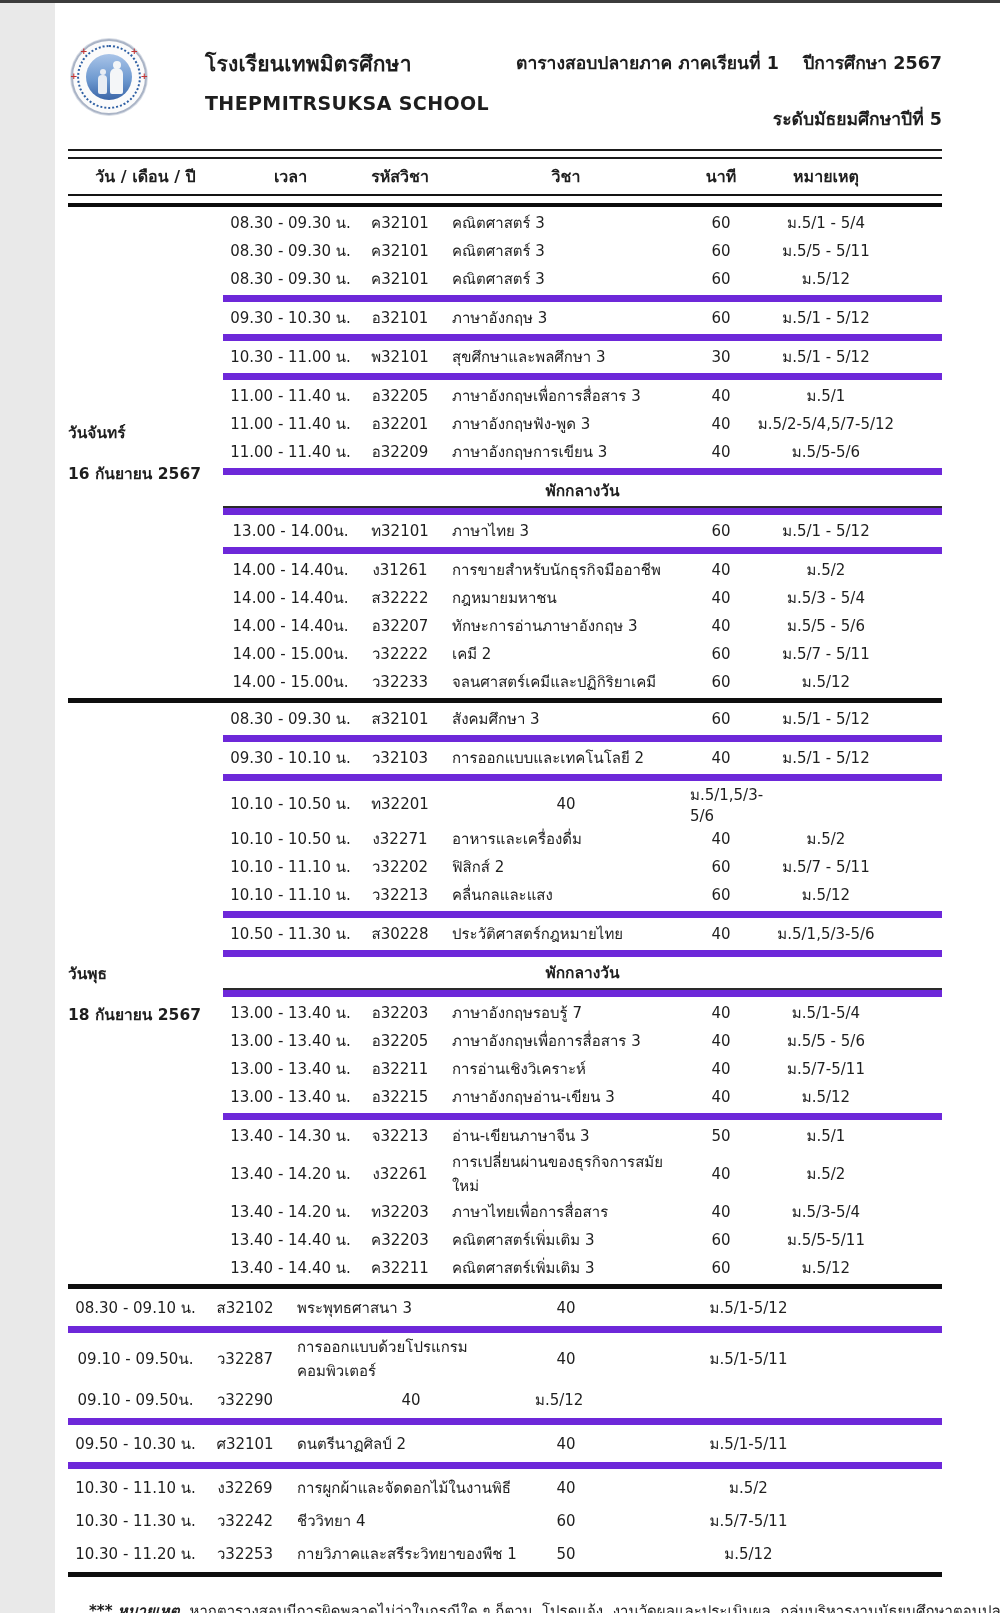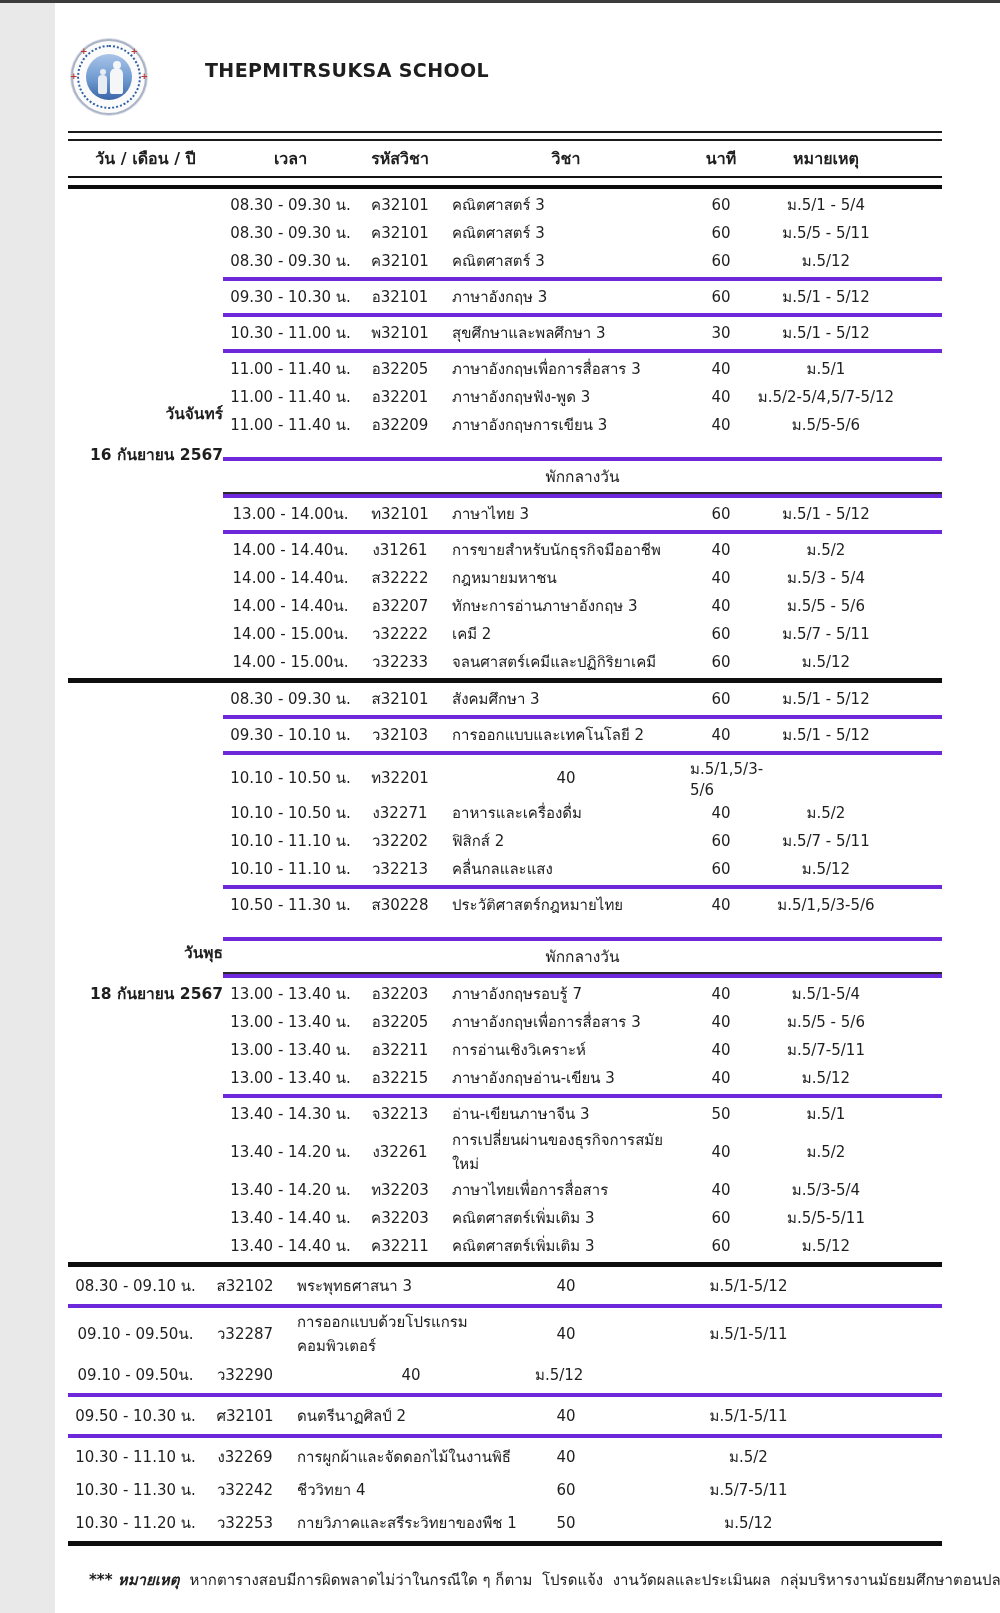--- a/index.html
+++ b/index.html
@@ -40,25 +40,25 @@
 
   
   .exam-table{margin:0 58px 0 13px;}
   .rule-a{height:6px;border-top:2px solid #1b1b1b;border-bottom:2px solid #1b1b1b;}
   .rule-b{height:7px;border-top:2px solid #141414;border-bottom:4px solid #0c0c0c;}
   .columns-header{display:grid;grid-template-columns:155px 135px 84px 248px 62px 1fr;align-items:center;min-height:35px;font-weight:700;font-size:16px;}
   .columns-header span{text-align:center;}
   .columns-header .h-note{padding-right:42px;}
 
   .section{display:flex;border-bottom:5px solid #0e0e0e;}
-  .day-cell{width:155px;flex:0 0 auto;display:flex;flex-direction:column;justify-content:center;align-items:flex-end;gap:16px;font-weight:700;font-size:15.5px;text-align:center;}
+  .day-cell{width:155px;flex:0 0 auto;display:flex;flex-direction:column;justify-content:center;align-items:flex-start;gap:16px;font-weight:700;font-size:15.5px;text-align:center;}
   .rows-wrap{flex:1;display:flex;flex-direction:column;}
   .group{padding:2px 0;}
-  .group + .group{border-top:4px solid #6d28d9;}
-  .group.lunch{min-height:27px;display:flex;align-items:center;justify-content:center;font-weight:400;font-size:15.5px;border-bottom:2px solid #2a2a2a;margin-top:16px;}
+  .group + .group{border-top:7px solid #6d28d9;}
+  .group.lunch{min-height:27px;display:flex;align-items:center;justify-content:center;font-weight:700;font-size:15.5px;border-bottom:2px solid #2a2a2a;}
   .section .group:first-child{border-top:none;}
 
   .row{display:grid;grid-template-columns:135px 84px 248px 62px 1fr;align-items:center;min-height:28px;font-size:15px;}
   .section:nth-child(3) .row{min-height:33px;}
   .c-time,.c-code,.c-min,.c-note{text-align:center;}
   .c-subject{text-align:left;padding-left:10px;}
   .c-note{padding-right:42px;}
 
   
   .footer-note{margin:22px 58px 0 34px;font-size:15px;white-space:pre;}
@@ -80,21 +80,26 @@
       <div class="logo-inner">
         <div class="fig fig-big"></div>
         <div class="fig fig-small"></div>
       </div>
       <span class="cross l">+</span>
       <span class="cross r">+</span>
       <span class="cross tl">+</span>
       <span class="cross tr">+</span>
     </div>
     <div class="school-names">
+      <div class="school-th">โรงเรียนเทพมิตรศึกษา</div>
       <div class="school-en">THEPMITRSUKSA SCHOOL</div>
+    </div>
+    <div class="exam-info">
+      <div class="exam-title">ตารางสอบปลายภาค ภาคเรียนที่ 1    ปีการศึกษา 2567</div>
+      <div class="grade-level">ระดับมัธยมศึกษาปีที่ 5</div>
     </div>
   </div>
 
   <div class="exam-table">
     <div class="rule-a"></div>
     <div class="columns-header">
       <span class="h-day">วัน / เดือน / ปี</span>
       <span class="h-time">เวลา</span>
       <span class="h-code">รหัสวิชา</span>
       <span class="h-subject">วิชา</span>

